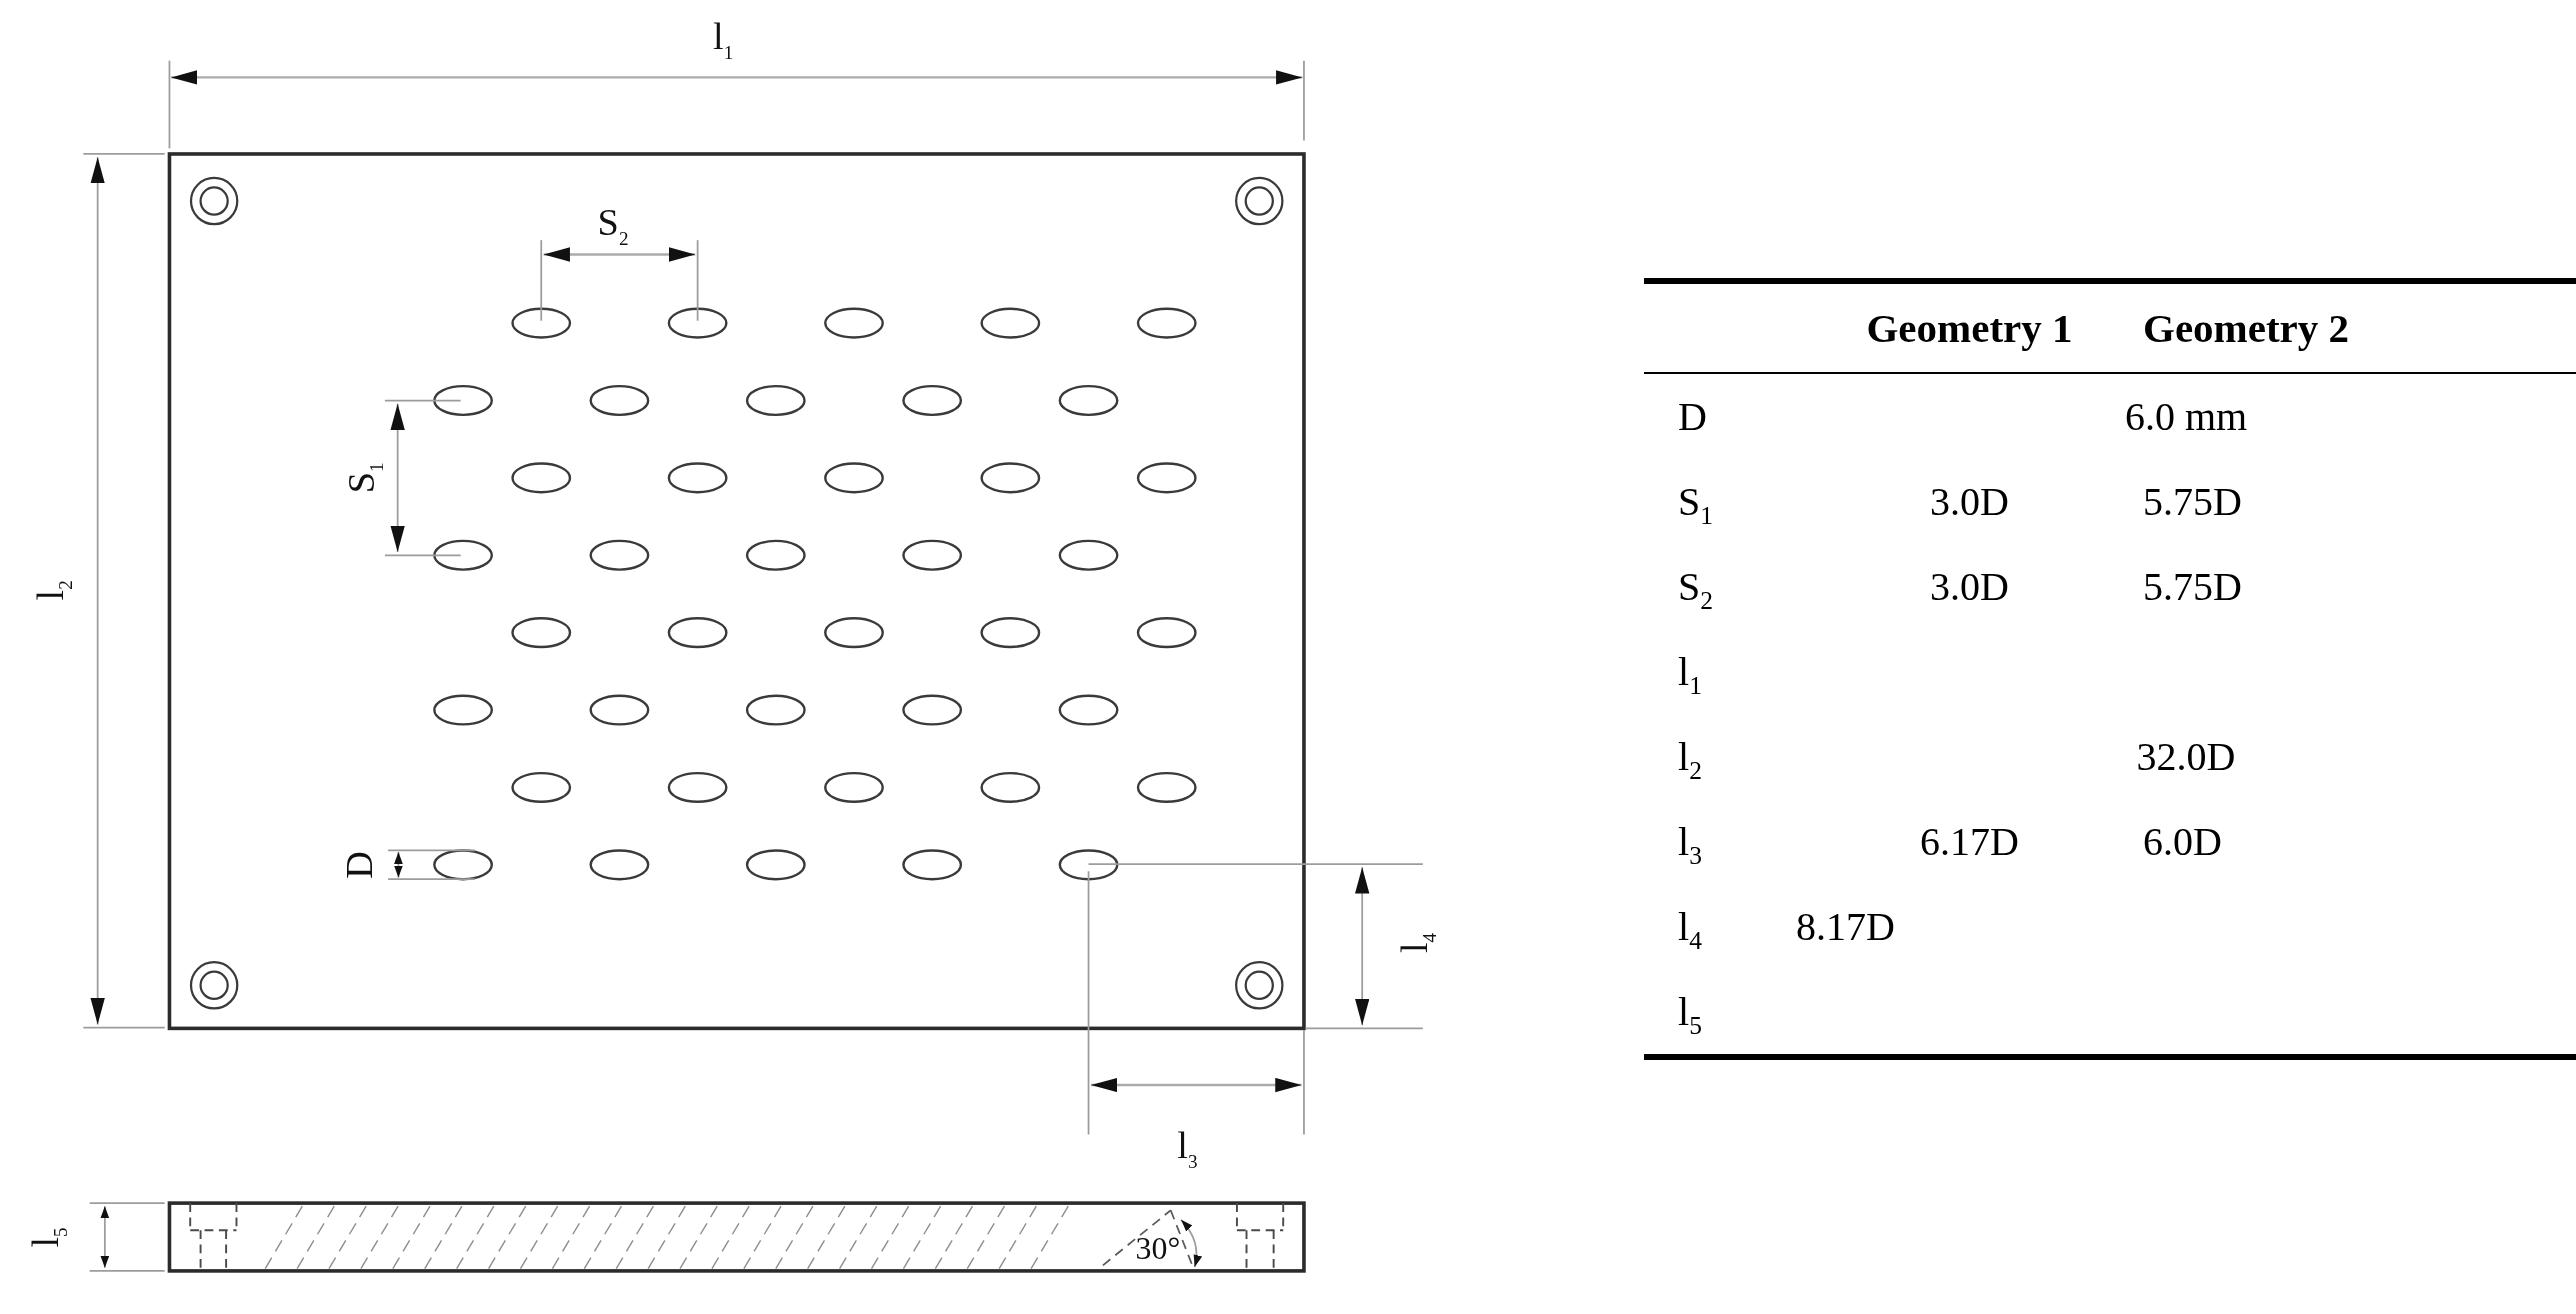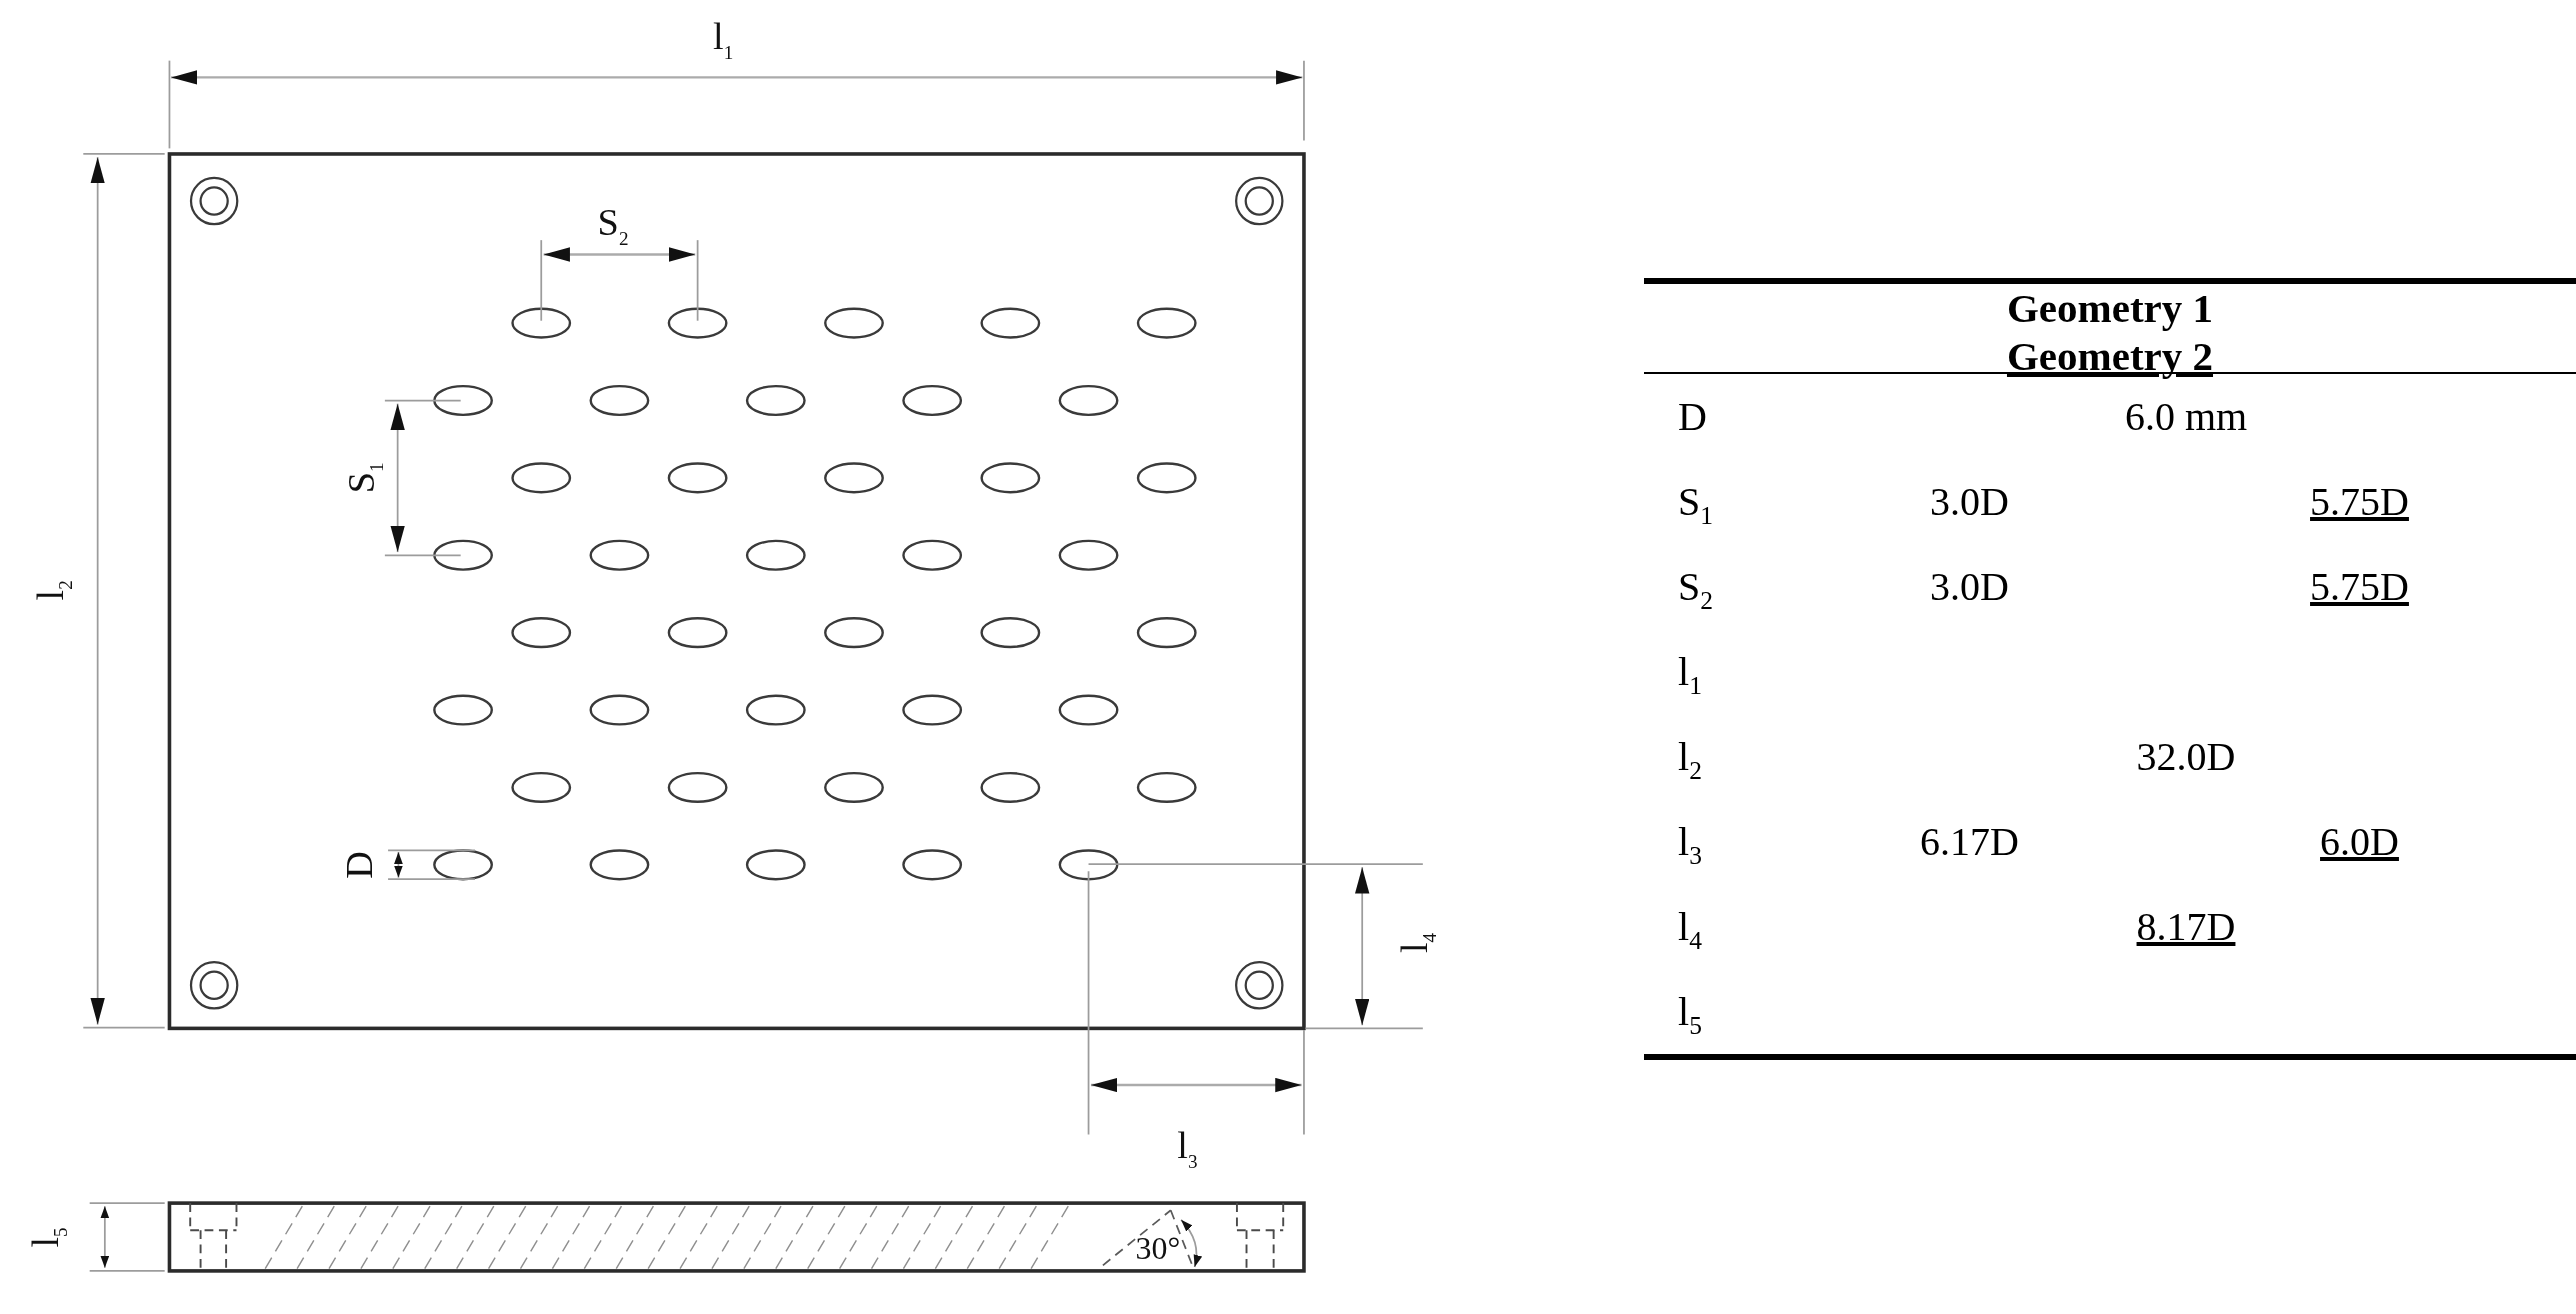--- a/index.html
+++ b/index.html
@@ -15,25 +15,25 @@
   .dash{stroke:#4a4a4a;stroke-width:2.4;fill:none;stroke-dasharray:11 7;}
   .axisdash{stroke:#5a5a5a;stroke-width:2.2;fill:none;stroke-dasharray:12 8;}
   .hatch{stroke:#8f8f8f;stroke-width:1.8;fill:none;stroke-dasharray:16 9;}
   .lbl{font-size:48px;}
   .sub{font-size:24px;}
   .ang{font-size:40px;}
   
   .paper-table{position:absolute;left:1644px;top:278px;width:932px;
                border-top:6.4px solid #000;border-bottom:6.4px solid #000;color:#000;}
   .t-head{display:flex;height:88px;align-items:center;border-bottom:2.4px solid #000;
-          font-weight:bold;font-size:41px;flex-direction:column;}
+          font-weight:bold;font-size:41px;}
   .t-row{display:flex;height:85px;align-items:center;font-size:40px;}
   .c-label{width:152px;padding-left:34px;box-sizing:border-box;flex:none;}
   .c-g1{width:347px;flex:none;text-align:center;}
-  .c-g2{flex:1;text-align:center;text-decoration:underline;}
+  .c-g2{flex:1;text-align:left;}
   .c-span{flex:1;text-align:center;}
   .c-label sub{font-size:25.5px;line-height:0;}
 </style>
 </head>
 <body>
 
 <div id="stage">
 
 <svg width="2576" height="1314" viewBox="0 0 3228 1647">
   <defs>

